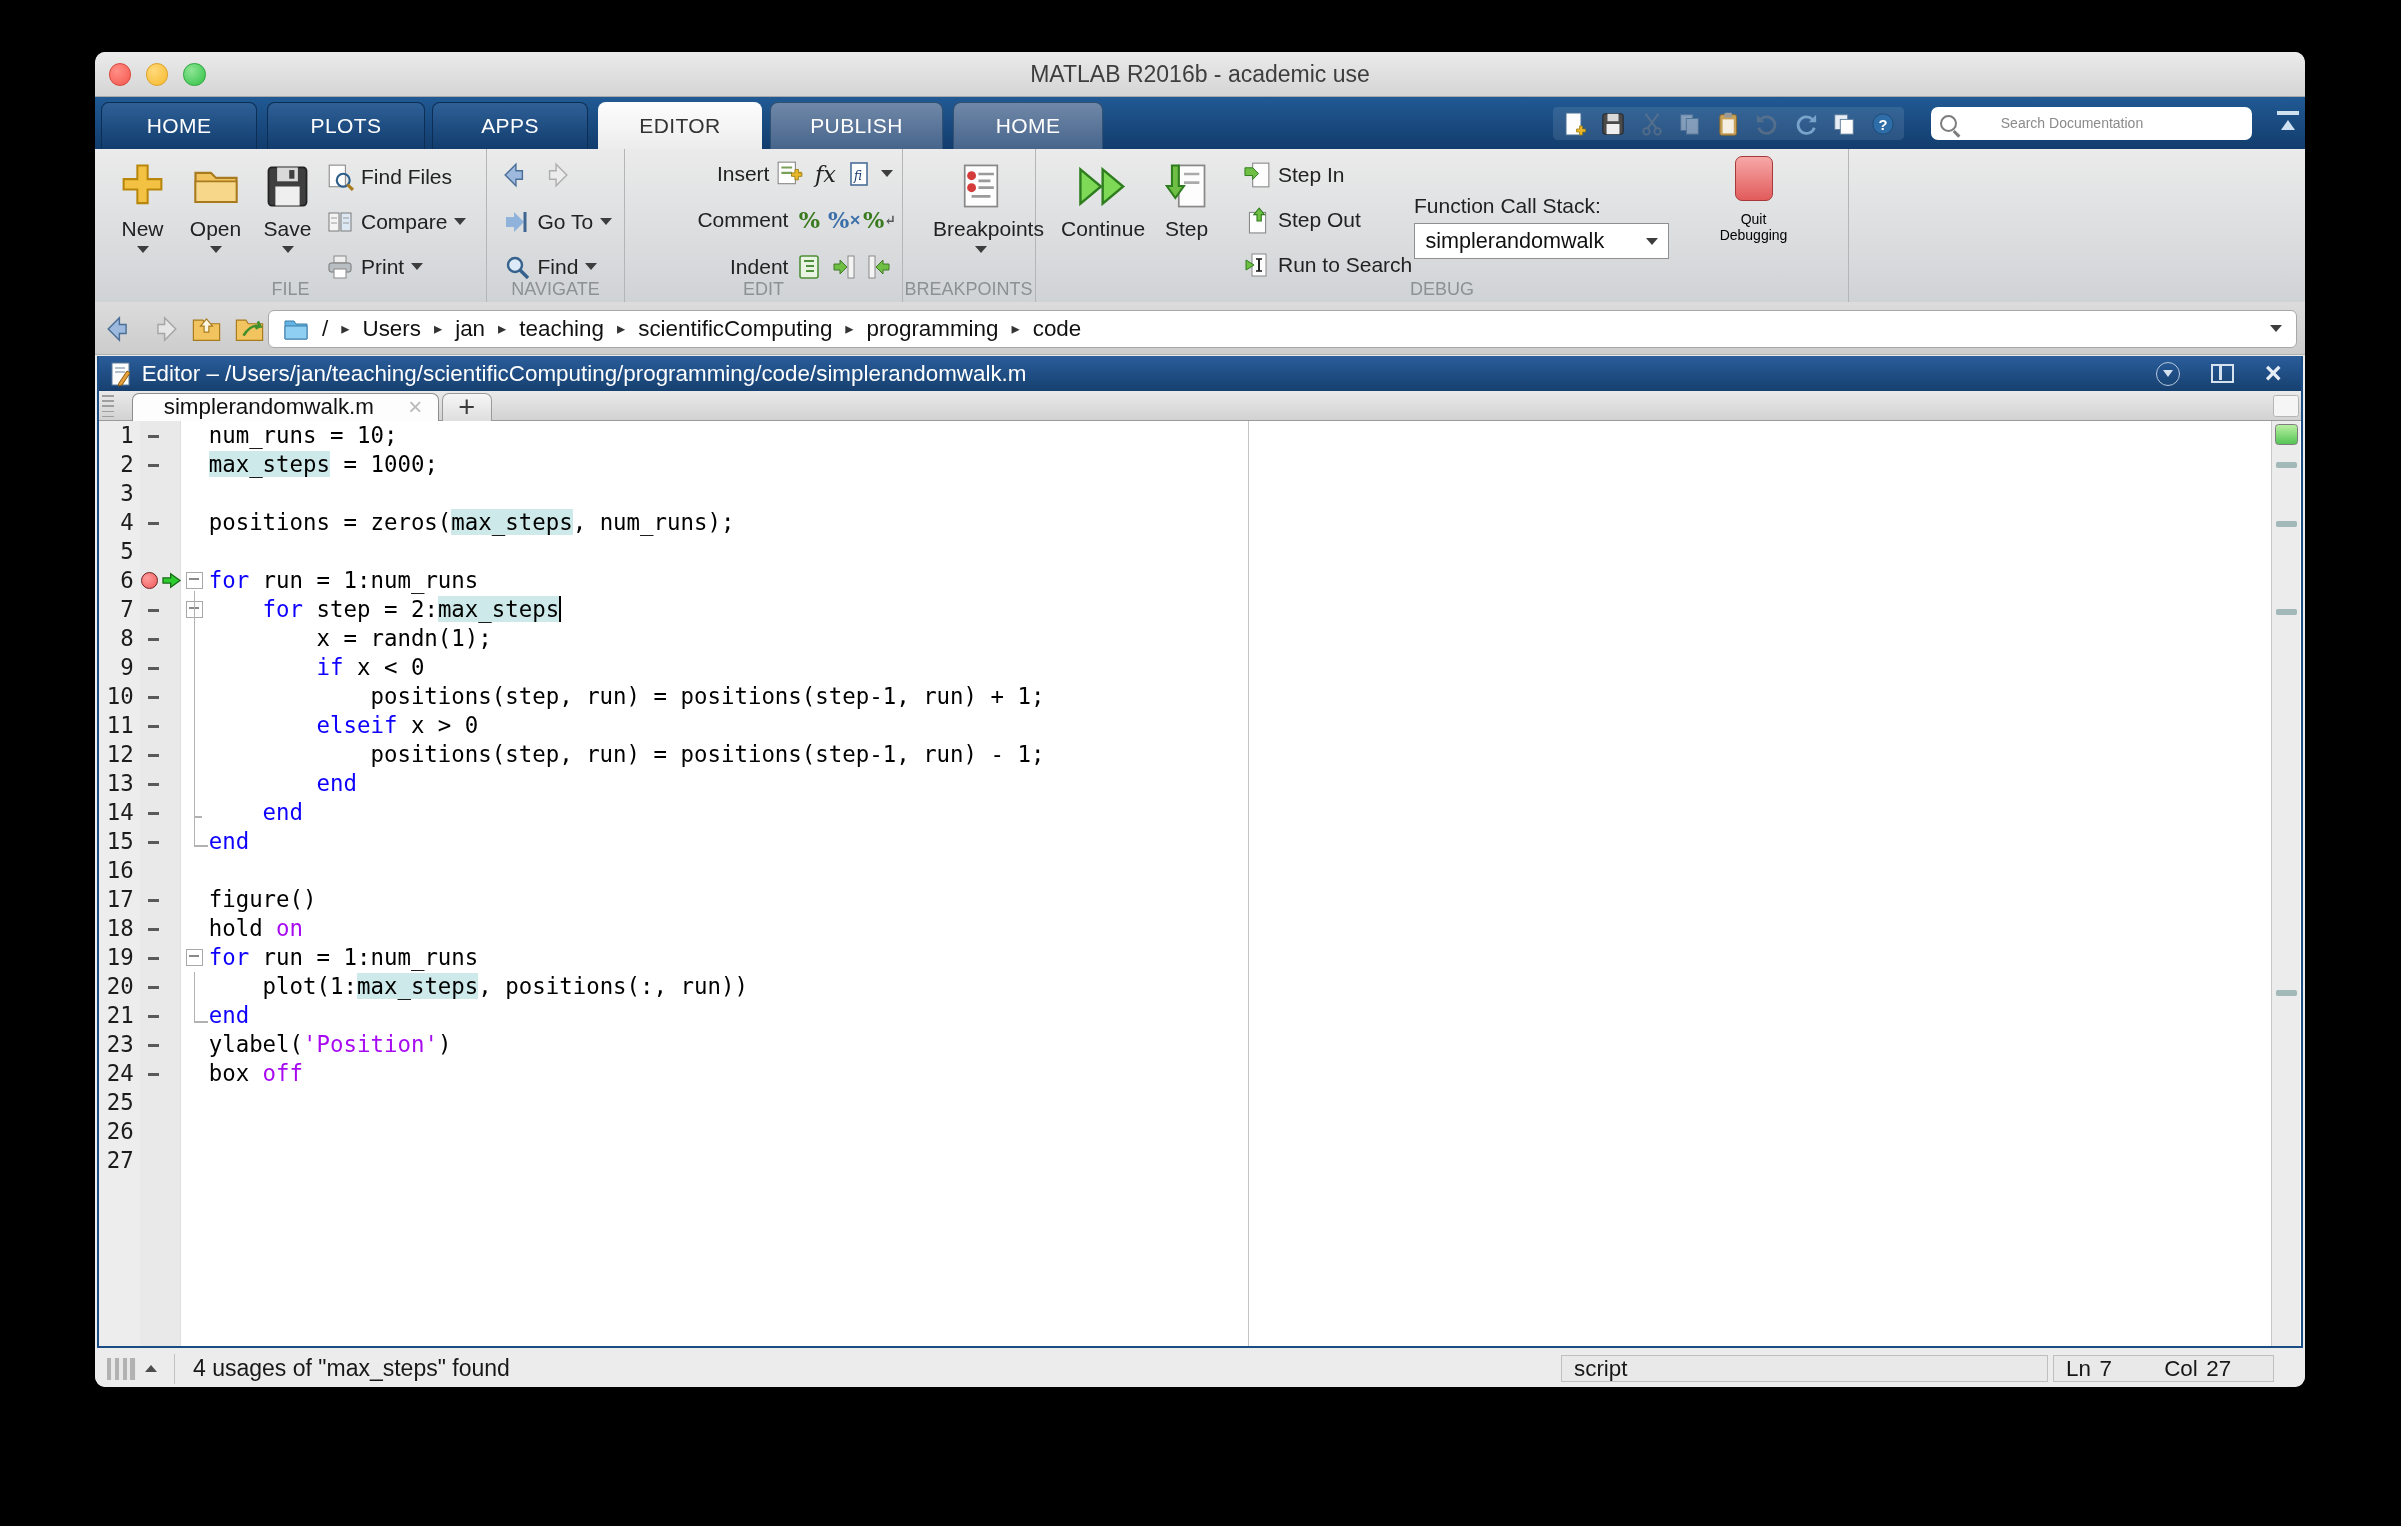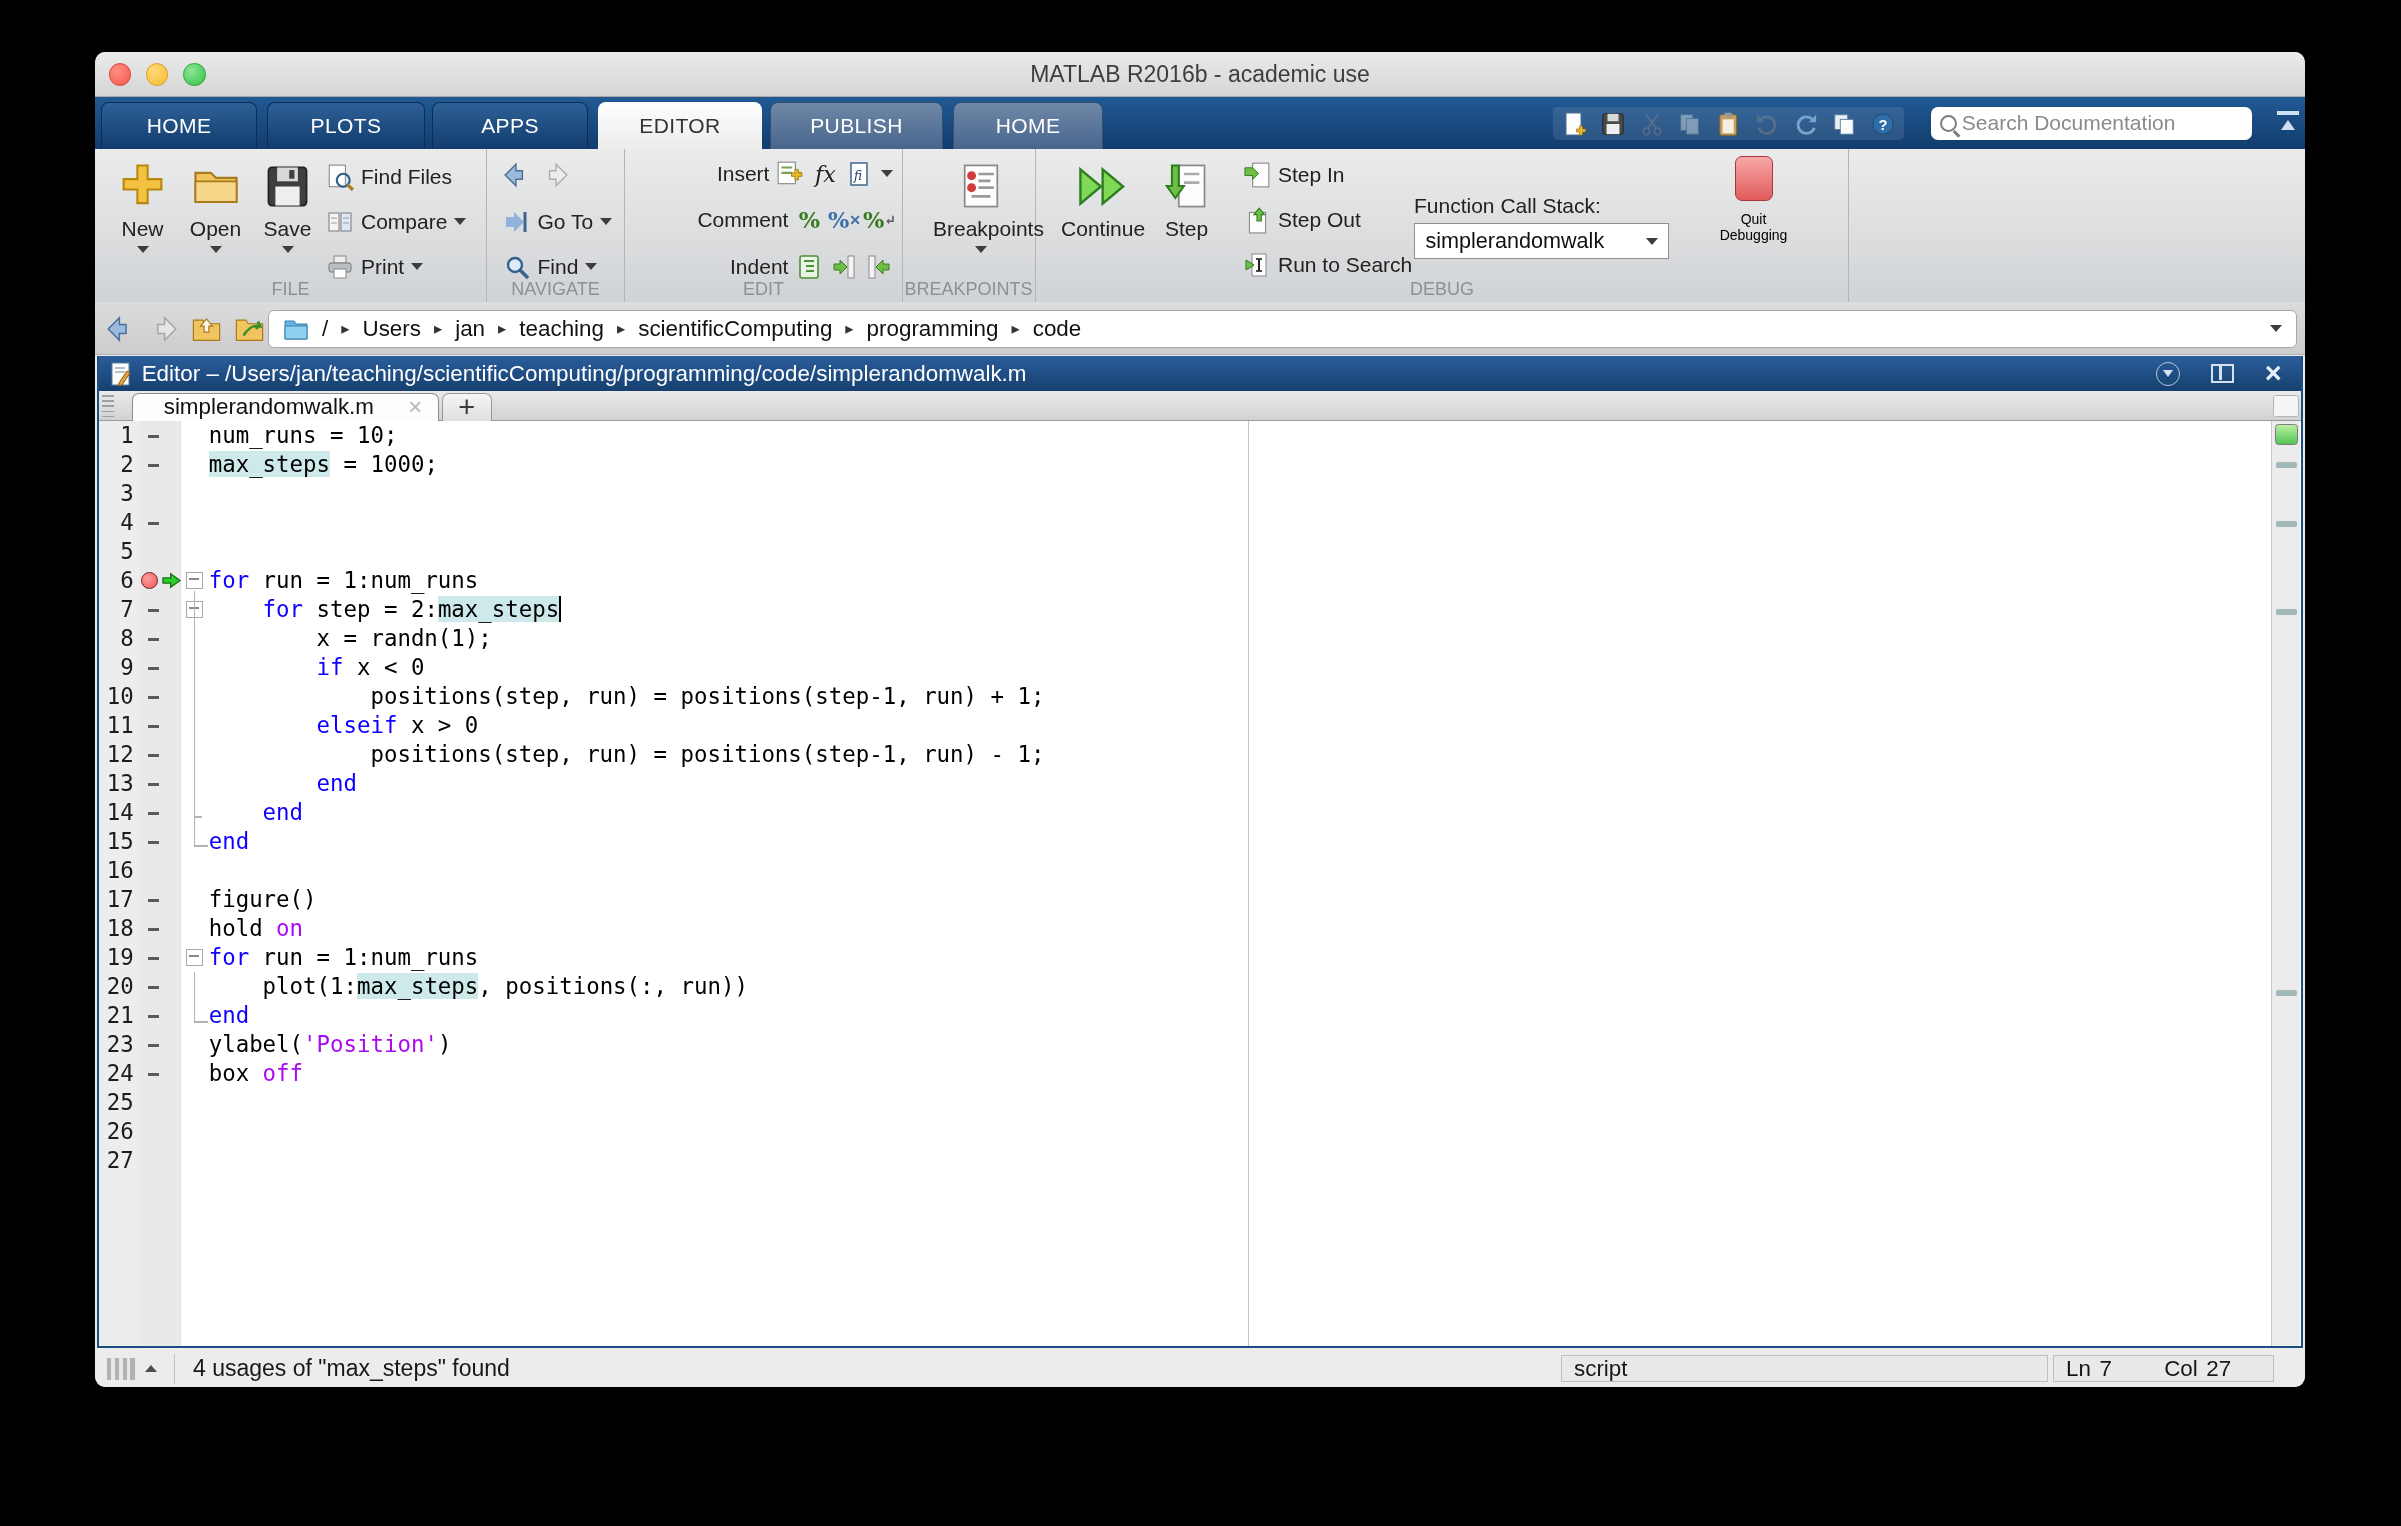--- a/index.html
+++ b/index.html
@@ -29,22 +29,22 @@
   .rtab.selected { background:linear-gradient(#fdfdfd,#ececec); color:#333; height:48px; }
   .quickbar { position:absolute; left:1458px; top:10.4px; height:33px; display:flex; gap:9.5px;
               background:rgba(255,255,255,0.10); border-radius:4.3px; padding:1.7px 7px; align-items:center;}
   .qicon { width:29px; height:29px; display:flex; align-items:center; justify-content:center; }
   .qicon.disabled { opacity:0.4; }
   .searchbox { position:absolute; left:1836px; top:9.5px; width:321px; height:33px; background:#fff;
                border-radius:7px; display:flex; align-items:center; padding-left:8.6px; gap:5.2px; }
   .mag { width:17px; height:17px; border:2.6px solid #7d7d7d; border-radius:50%; position:relative; flex:none;}
   .mag::after { content:""; position:absolute; width:2.6px; height:7.8px; background:#7d7d7d;
                 left:13px; top:13px; transform:rotate(-45deg); }
-  .searchbox input { border:none; outline:none; font-size:21px; color:#555; width:259px;
-                     font-family:"Liberation Sans",sans-serif; background:transparent;}
+  .searchbox input { border:none; outline:none; font-size:14px; color:#555; width:259px;
+                     font-family:"Liberation Sans",sans-serif; background:transparent;margin-left:39px;}
   .searchbox input::placeholder { color:#8a8a8a; }
   .collapse-ribbon { position:absolute; left:2182px; top:14px; width:26px; height:24px; }
   .collapse-ribbon .bar { width:22.4px; height:4.3px; background:#cfe0f0; margin-bottom:4.3px;}
   .collapse-ribbon .tri { width:0; height:0; border-left:7.8px solid transparent; border-right:7.8px solid transparent;
                           border-bottom:10.4px solid #cfe0f0; margin-left:3.5px;}
 
   
   .toolstrip { position:absolute; left:0; top:97px; width:100%; height:154px;
                background:linear-gradient(#ebebeb,#d0d3d6); border-bottom:0.9px solid #9aa0a6; }
   .tsec { position:absolute; top:0; height:154px; border-right:0.9px solid #b5b5b5; }
@@ -593,20 +593,21 @@
             <span class="dash"></span>
             <span class="code-text"><span class="hl">max_steps</span><span class=""> = 1000;</span></span>
           </div>
           <div class="code-row">
             <span class="ln">3</span>
             <span class="code-text"></span>
           </div>
           <div class="code-row">
             <span class="ln">4</span>
             <span class="dash"></span>
+            <span class="code-text"><span class="">positions = zeros(</span><span class="hl">max_steps</span><span class="">, num_runs);</span></span>
           </div>
           <div class="code-row">
             <span class="ln">5</span>
             <span class="code-text"></span>
           </div>
           <div class="code-row">
             <span class="ln">6</span>
             <span class="bp"></span>
             <span class="dbg-arrow">
               <svg width="21" height="17" viewBox="0 0 24 20">

